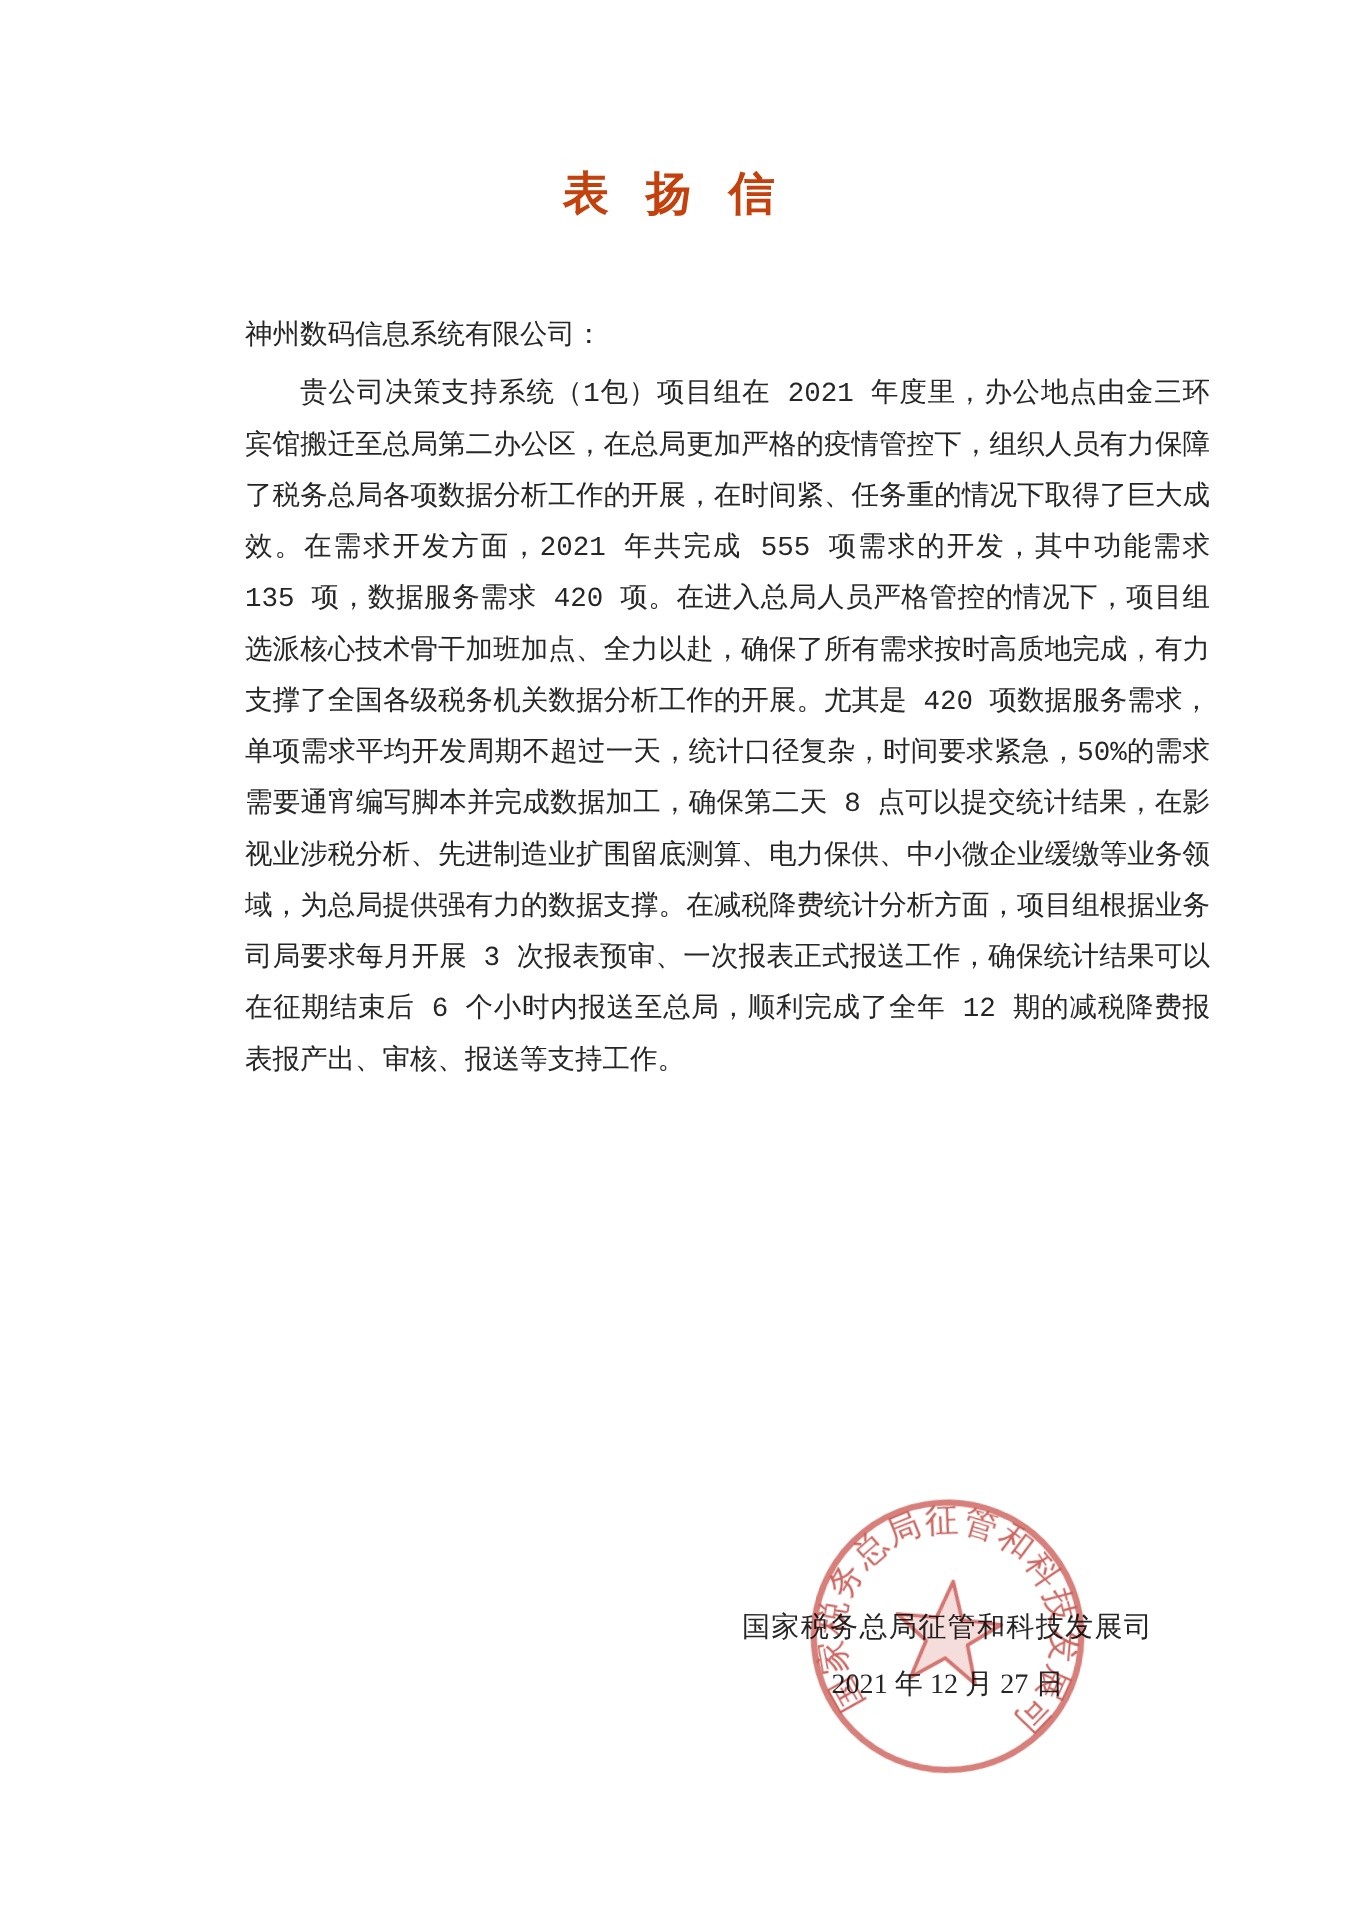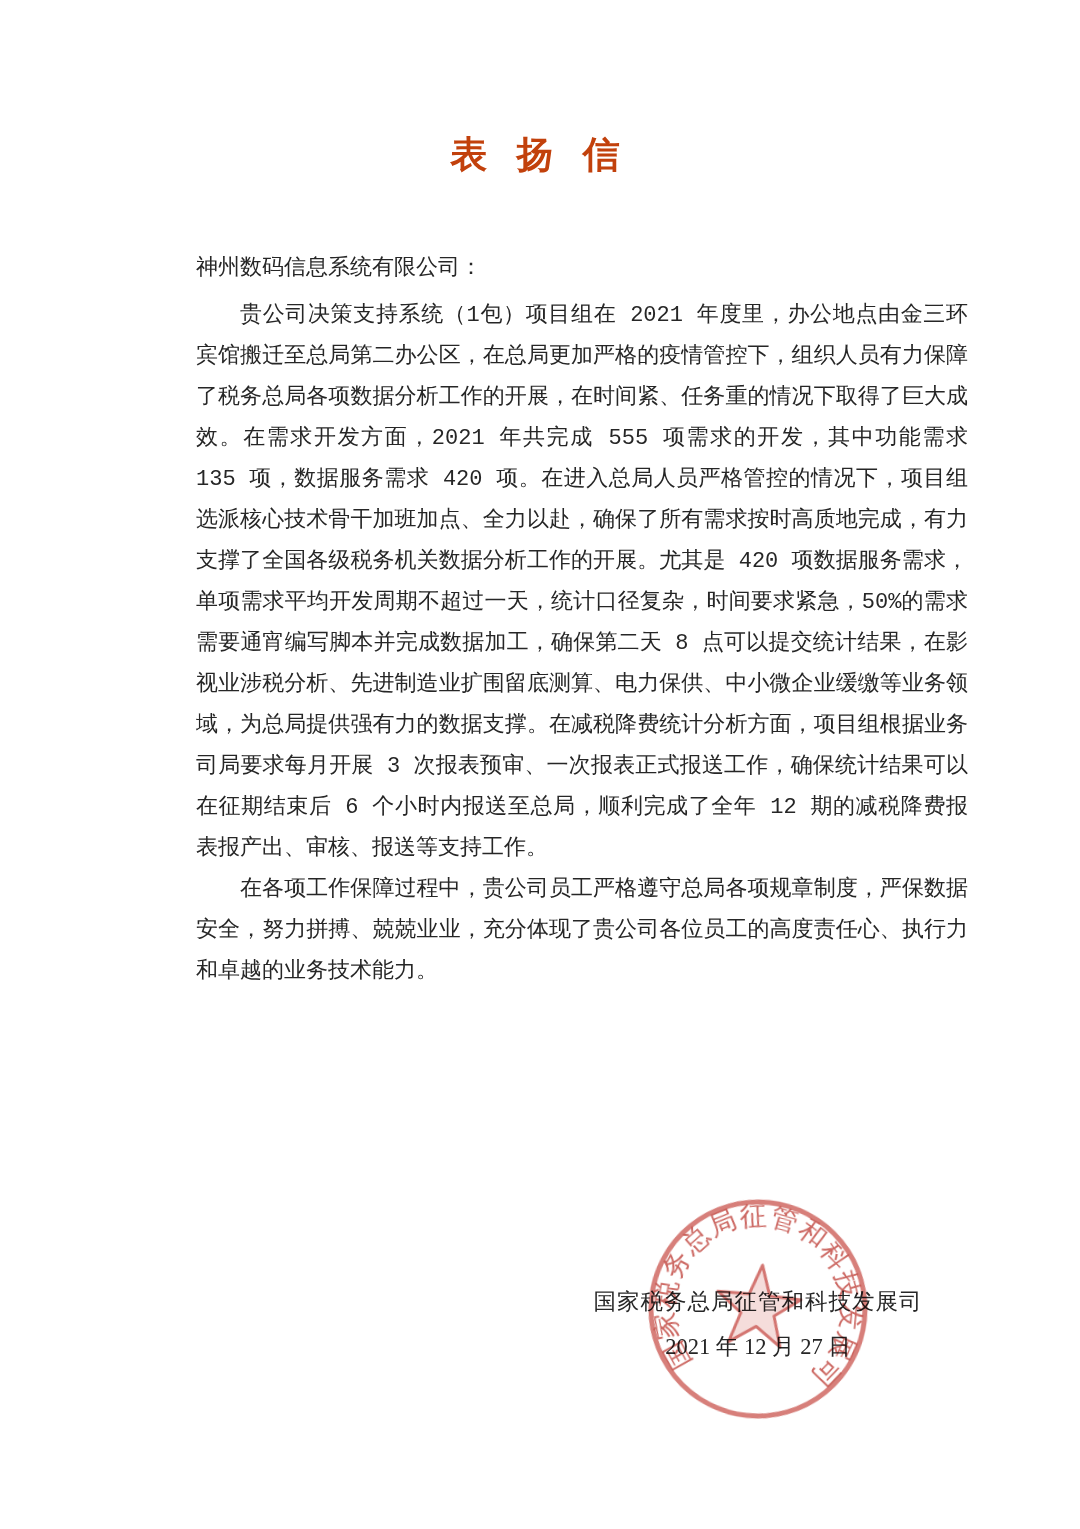--- a/index.html
+++ b/index.html
@@ -85,21 +85,20 @@
 </head>
 <body>
 
 <div class="page">
 
   <h1 class="title">表 扬 信</h1>
 
   <div class="body-text">
     <p class="salutation">神州数码信息系统有限公司：</p>
     <p class="para">贵公司决策支持系统（1包）项目组在 2021 年度里，办公地点由金三环宾馆搬迁至总局第二办公区，在总局更加严格的疫情管控下，组织人员有力保障了税务总局各项数据分析工作的开展，在时间紧、任务重的情况下取得了巨大成效。在需求开发方面，2021 年共完成 555 项需求的开发，其中功能需求 135 项，数据服务需求 420 项。在进入总局人员严格管控的情况下，项目组选派核心技术骨干加班加点、全力以赴，确保了所有需求按时高质地完成，有力支撑了全国各级税务机关数据分析工作的开展。尤其是 420 项数据服务需求，单项需求平均开发周期不超过一天，统计口径复杂，时间要求紧急，50%的需求需要通宵编写脚本并完成数据加工，确保第二天 8 点可以提交统计结果，在影视业涉税分析、先进制造业扩围留底测算、电力保供、中小微企业缓缴等业务领域，为总局提供强有力的数据支撑。在减税降费统计分析方面，项目组根据业务司局要求每月开展 3 次报表预审、一次报表正式报送工作，确保统计结果可以在征期结束后 6 个小时内报送至总局，顺利完成了全年 12 期的减税降费报表报产出、审核、报送等支持工作。</p>
-    <p class="para">在各项工作保障过程中，贵公司员工严格遵守总局各项规章制度，严保数据安全，努力拼搏、兢兢业业，充分体现了贵公司各位员工的高度责任心、执行力和卓越的业务技术能力。</p>
   </div>
 
   <div class="sig-block">
     <p class="sig-dept">国家税务总局征管和科技发展司</p>
     <p class="sig-date">2021 年 12 月 27 日</p>
   </div>
 
   <div class="seal">
     <svg viewBox="-123 -123 246 246" xmlns="http://www.w3.org/2000/svg">
       <circle cx="0" cy="0" r="107" fill="none" stroke="rgba(203,92,86,0.85)" stroke-width="5"></circle>

